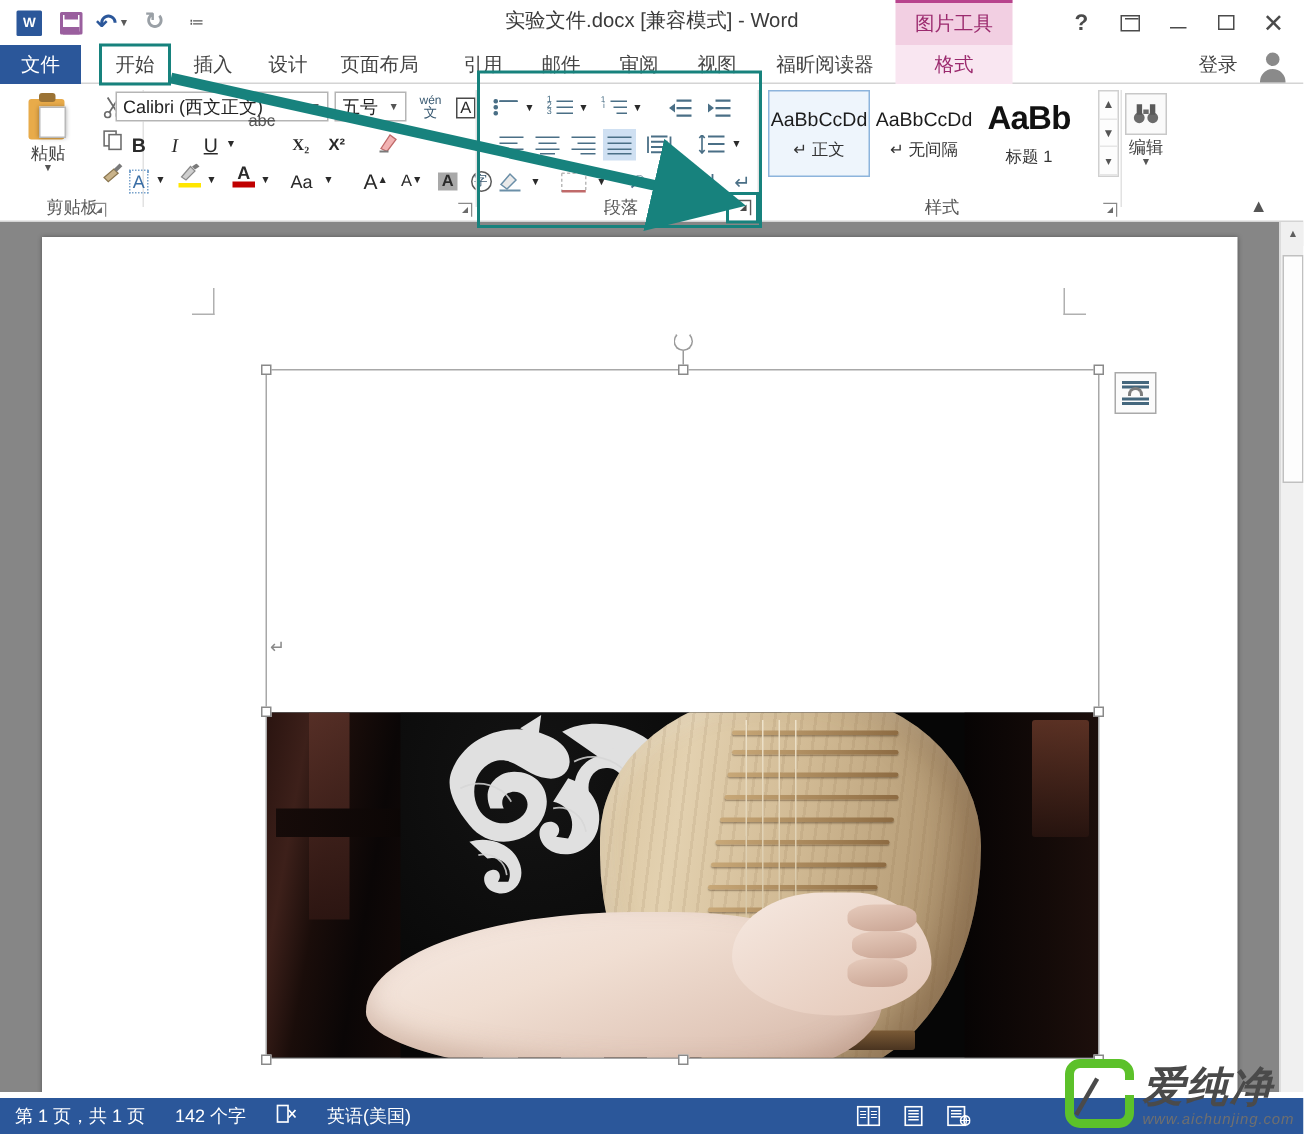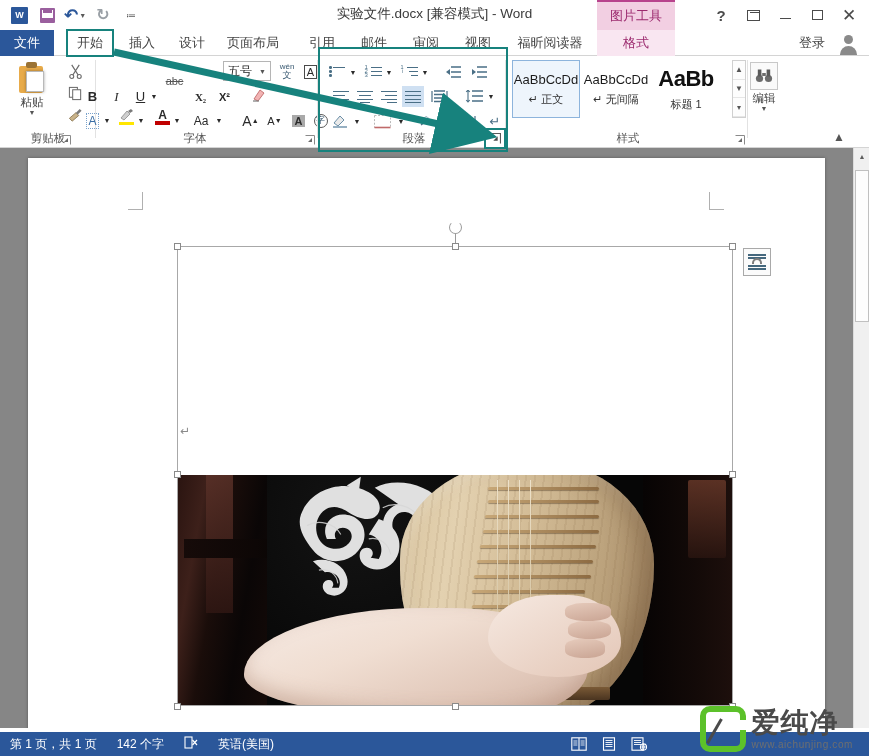--- a/index.html
+++ b/index.html
@@ -245,21 +245,21 @@
   .statusbar {
     position:absolute; left:0; bottom:0; width:869px; height:24px;
     background:#2b579a; color:#fff; font-size:12px;
     display:flex; align-items:center;
   }
   .sb-item { padding:0 10px; cursor:pointer; white-space:nowrap; }
   .sb-right { position:absolute; right:215px; top:0; height:24px; display:flex; align-items:center; }
   .sb-view { width:30px; height:24px; display:flex; align-items:center; justify-content:center; cursor:pointer; }
 
   
-  .watermark { position:absolute; right:16px; bottom:4px; display:flex; align-items:center; z-index:60; }
+  .watermark { position:absolute; right:6px; bottom:4px; display:flex; align-items:flex-end; z-index:60;font-style:italic; }
   .wm-logo { width:46px; height:46px; border:6px solid #5cc12a; border-radius:10px; position:relative;
              background:transparent; }
   .wm-logo:after { content:""; position:absolute; left:7px; top:5px; width:2.5px; height:28px;
                    background:#4a4a4a; transform:rotate(30deg); }
   .wm-logo .notch { position:absolute; right:-7px; top:8px; width:8px; height:10px; background:#fff; }
   .wm-text { margin-left:6px; }
   .wm-cn { font-size:28px; font-weight:bold; color:#4a4a4a; letter-spacing:1px; line-height:1; }
   .wm-url { font-size:10px; color:#6f6f6f; letter-spacing:0.6px; margin-top:2px; }
 </style>
 </head>
@@ -367,20 +367,24 @@
     <div class="dlg-launcher" style="left:60px;">
       <svg width="10" height="10" viewBox="0 0 10 10">
           <path d="M0.5 0.5 H9.5 V9.5" fill="none" stroke="#8a8a8a" stroke-width="1"></path>
           <path d="M3 7 L7 7 L7 3 Z" fill="#6b6b6b"></path>
         </svg>
     </div>
     <div class="grp-sep" style="left:95px;"></div>
   </div>
 
   <div class="grp" style="left:72px; width:246px;">
+    <div class="fontname">
+      <span>Calibri (西文正文)</span>
+      <span class="cv">▼</span>
+    </div>
     <div class="fontsize">
       <span>五号</span>
       <span class="cv">▼</span>
     </div>
     <div class="fbtn" style="left:204px;top:5px;width:22px;height:20px;font-size:9px;line-height:9px;flex-direction:column;">
       <span style="font-size:8px;color:#3a5a72;">wén</span>
         <span style="font-size:9px;color:#3a5a72;">文</span>
     </div>
     <div class="fbtn" style="left:228px;top:5px;">
       <span style="border:1.2px solid #4a4a4a;padding:0 2px;font-size:11px;">A</span>
@@ -436,21 +440,20 @@
 
     <div class="fbtn" style="left:168px;top:54px;font-size:14px;">A<sup style="font-size:7px;">▲</sup></div>
     <div class="fbtn" style="left:192px;top:54px;font-size:11px;">A<sup style="font-size:7px;">▼</sup></div>
     <div class="fbtn" style="left:216px;top:54px;">
       <span style="background:#a9a9a9;color:#2b2b2b;padding:0 3px;font-size:11px;font-weight:bold;">A</span>
     </div>
     <div class="fbtn" style="left:238px;top:54px;">
       <span style="border:1.2px solid #5a5a5a;border-radius:50%;width:14px;height:14px;display:flex;align-items:center;justify-content:center;font-size:9px;color:#3a5a72;">字</span>
     </div>
 
-    <div class="grp-label">字体</div>
     <div class="dlg-launcher" style="left:232px;">
       <svg width="10" height="10" viewBox="0 0 10 10">
           <path d="M0.5 0.5 H9.5 V9.5" fill="none" stroke="#8a8a8a" stroke-width="1"></path>
           <path d="M3 7 L7 7 L7 3 Z" fill="#6b6b6b"></path>
         </svg>
     </div>
     <div class="grp-sep" style="left:245px;"></div>
   </div>
 
   <div class="grp" style="left:322px; width:184px;">

